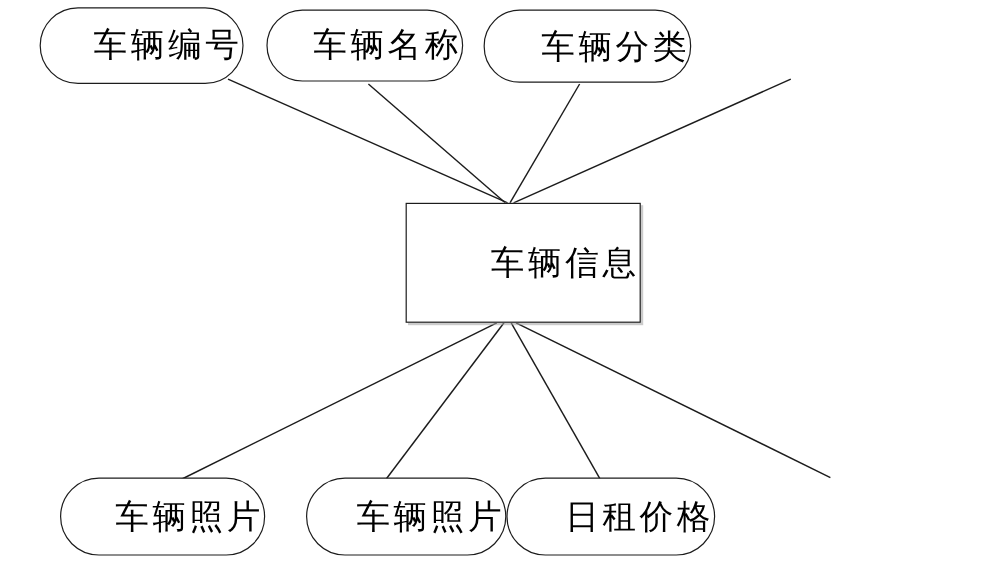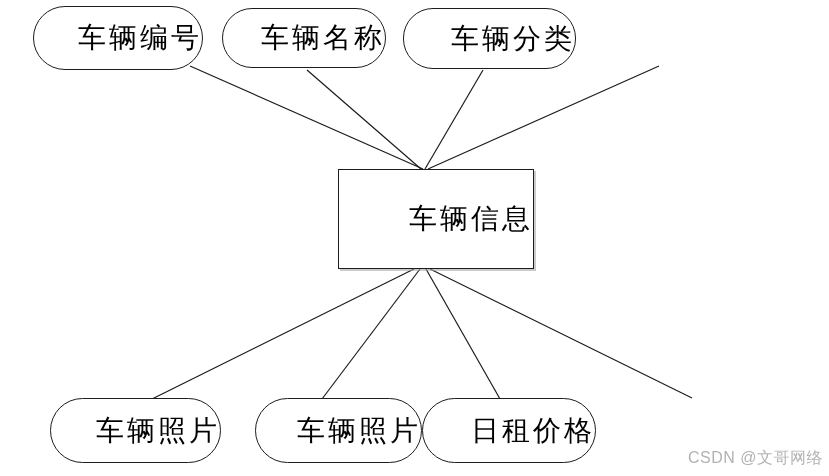--- a/index.html
+++ b/index.html
@@ -102,15 +102,14 @@
   <div class="node ellipse n5">
     <span>车辆照片</span>
   </div>
   <div class="node ellipse n6">
     <span>车辆照片</span>
   </div>
   <div class="node ellipse n7">
     <span>日租价格</span>
   </div>
 
-  <div class="watermark">CSDN @文哥网络</div>
 
 </div>
 
 </body></html>

